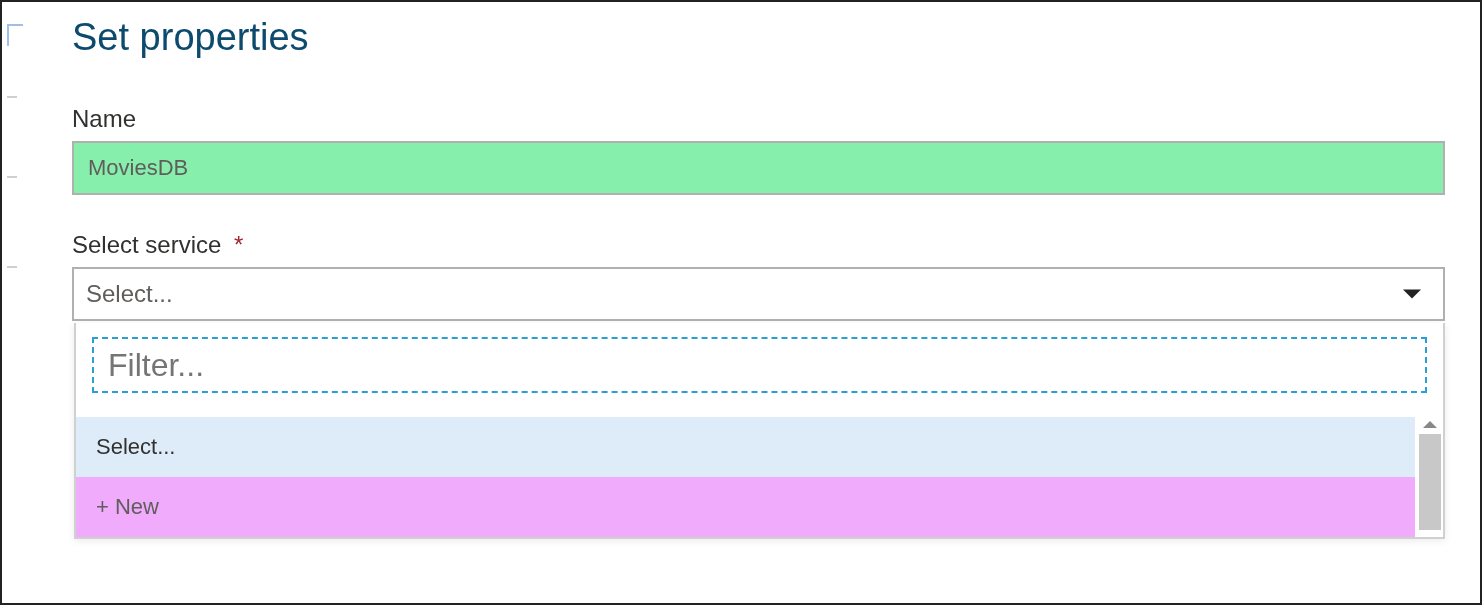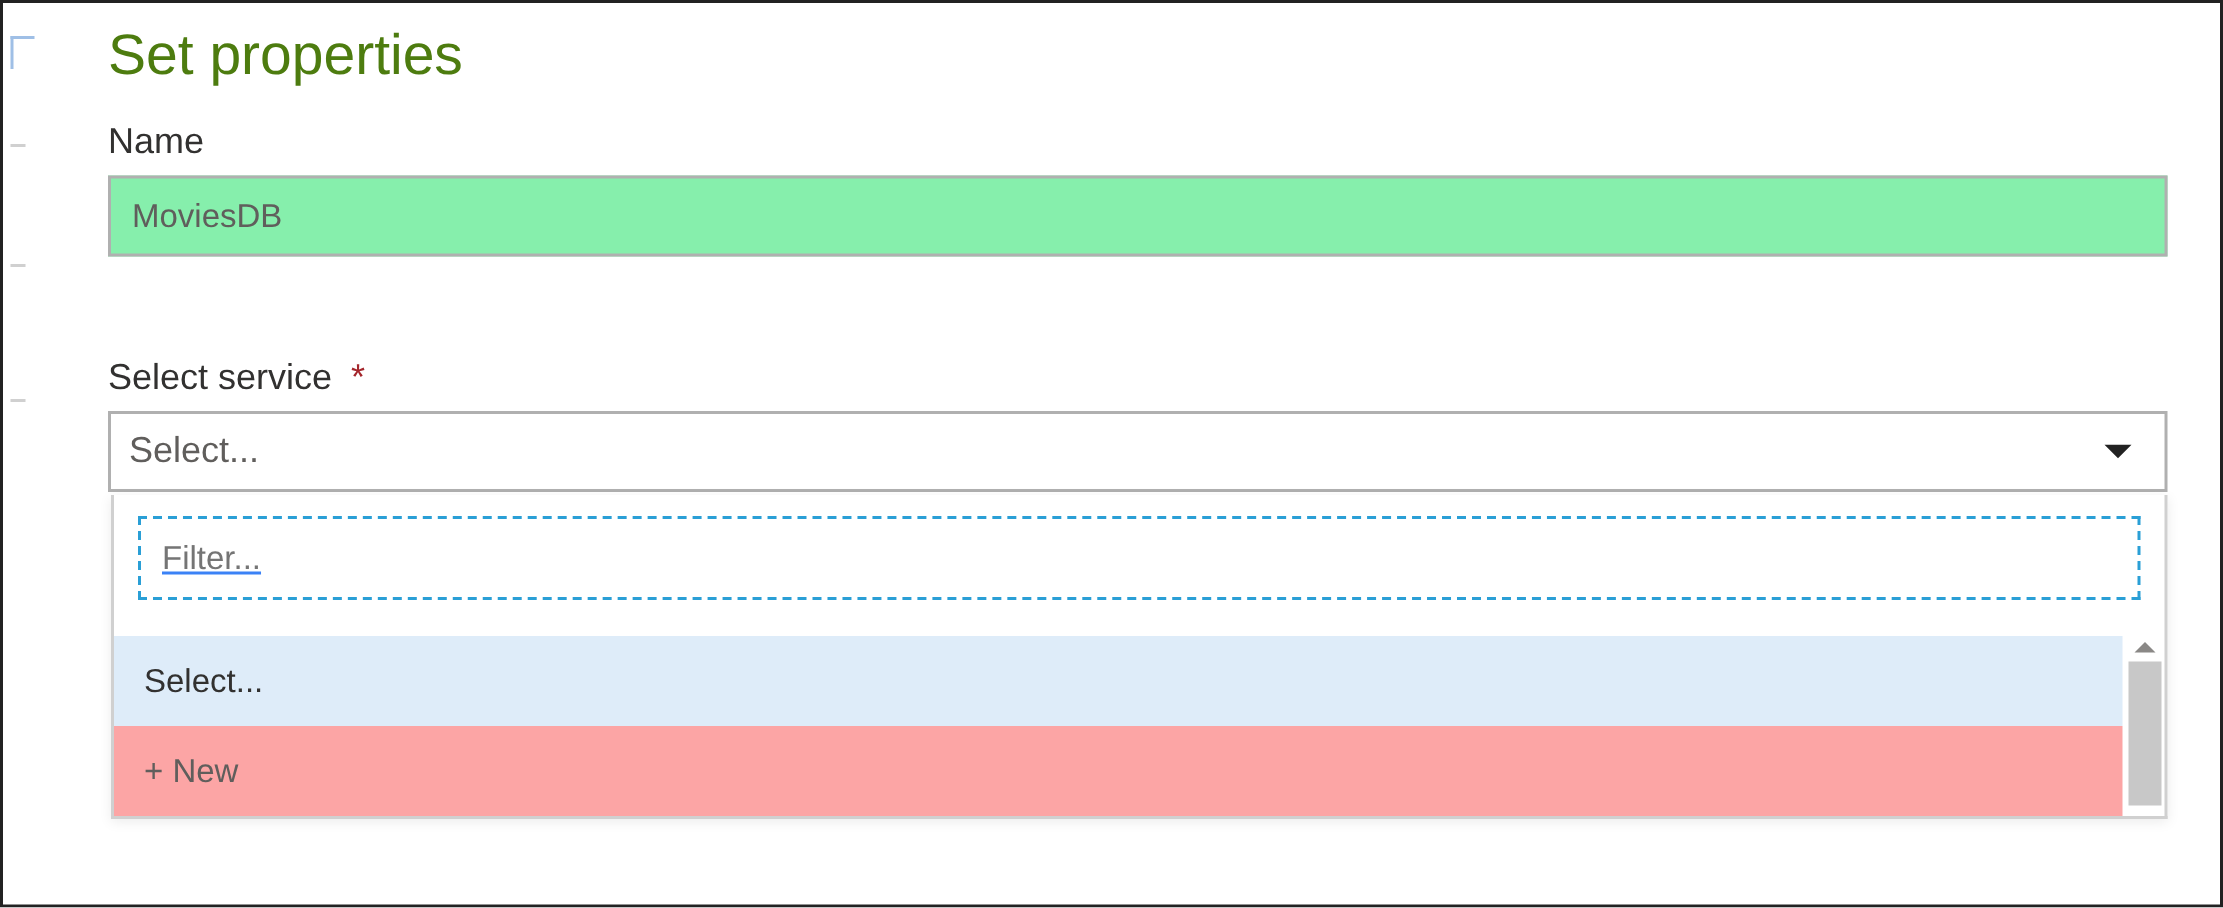--- a/index.html
+++ b/index.html
@@ -43,43 +43,43 @@
       left: 70px;
       right: 35px;
       top: 2px;
       bottom: 2px;
       padding-top: 12px;
     }
 
     .heading {
       font-size: 38px;
       font-weight: 400;
-      color: #4d7c0f;
-      margin: 0 0 22px 0;
+      color: #0c4a6e;
+      margin: 0 0 46px 0;
     }
     .label {
       font-size: 24px;
       font-weight: 400;
       color: #323130;
       margin-bottom: 8px;
       display: block;
     }
     .label .req { color: #a4262c; margin-left: 6px; }
 
     .text-input {
       width: 100%;
       height: 54px;
       border: 2px solid #b0b0b0;
       padding: 0 14px;
       font-size: 22px;
       color: #605e5c;
       outline: none;
       background: #86efac;
     }
-    .field-block { margin-bottom: 67px; }
+    .field-block { margin-bottom: 36px; }
 
     .select-box {
       position: relative;
       width: 100%;
       height: 54px;
       border: 2px solid #b0b0b0;
       padding: 0 12px;
       font-size: 24px;
       color: #605e5c;
       background: #fff;
@@ -109,38 +109,37 @@
       box-shadow: 0 2px 8px rgba(0,0,0,0.08);
     }
     .dropdown-inner-pad {
       padding: 14px 16px 8px 16px;
     }
     .filter-input {
       width: 100%;
       height: 56px;
       border: 2px dashed #2a9fd6;
       padding: 0 14px;
-      font-size: 22px;
+      font-size: 32px;
       color: #3b82f6;
       outline: none;
       background: #fff;
       margin-bottom: 16px;
-      text-decoration: underline;
     }
     .option-list {
       position: relative;
       padding-right: 28px;
     }
     .option {
       height: 60px;
       line-height: 60px;
       padding: 0 20px;
       font-size: 22px;
       color: #605e5c;
-      background: #fca5a5;
+      background: #f0abfc;
       cursor: pointer;
     }
     .option.selected {
       background: #deecf9;
       color: #323130;
     }
     .scrollbar {
       position: absolute;
       right: 2px;
       top: 0;

